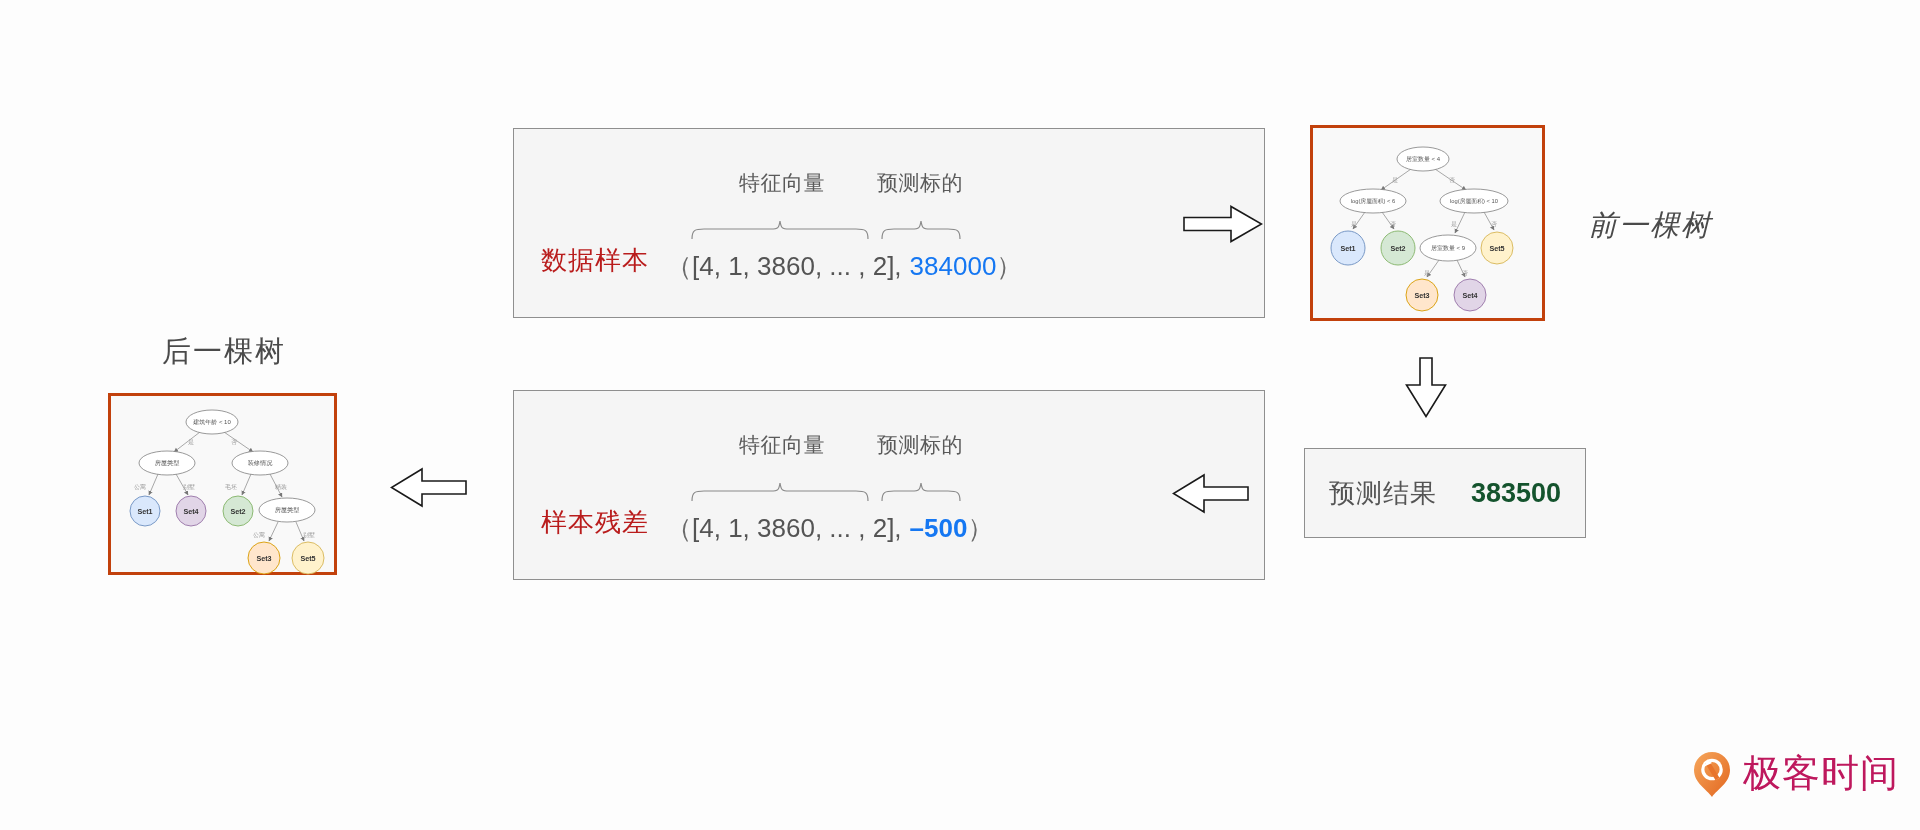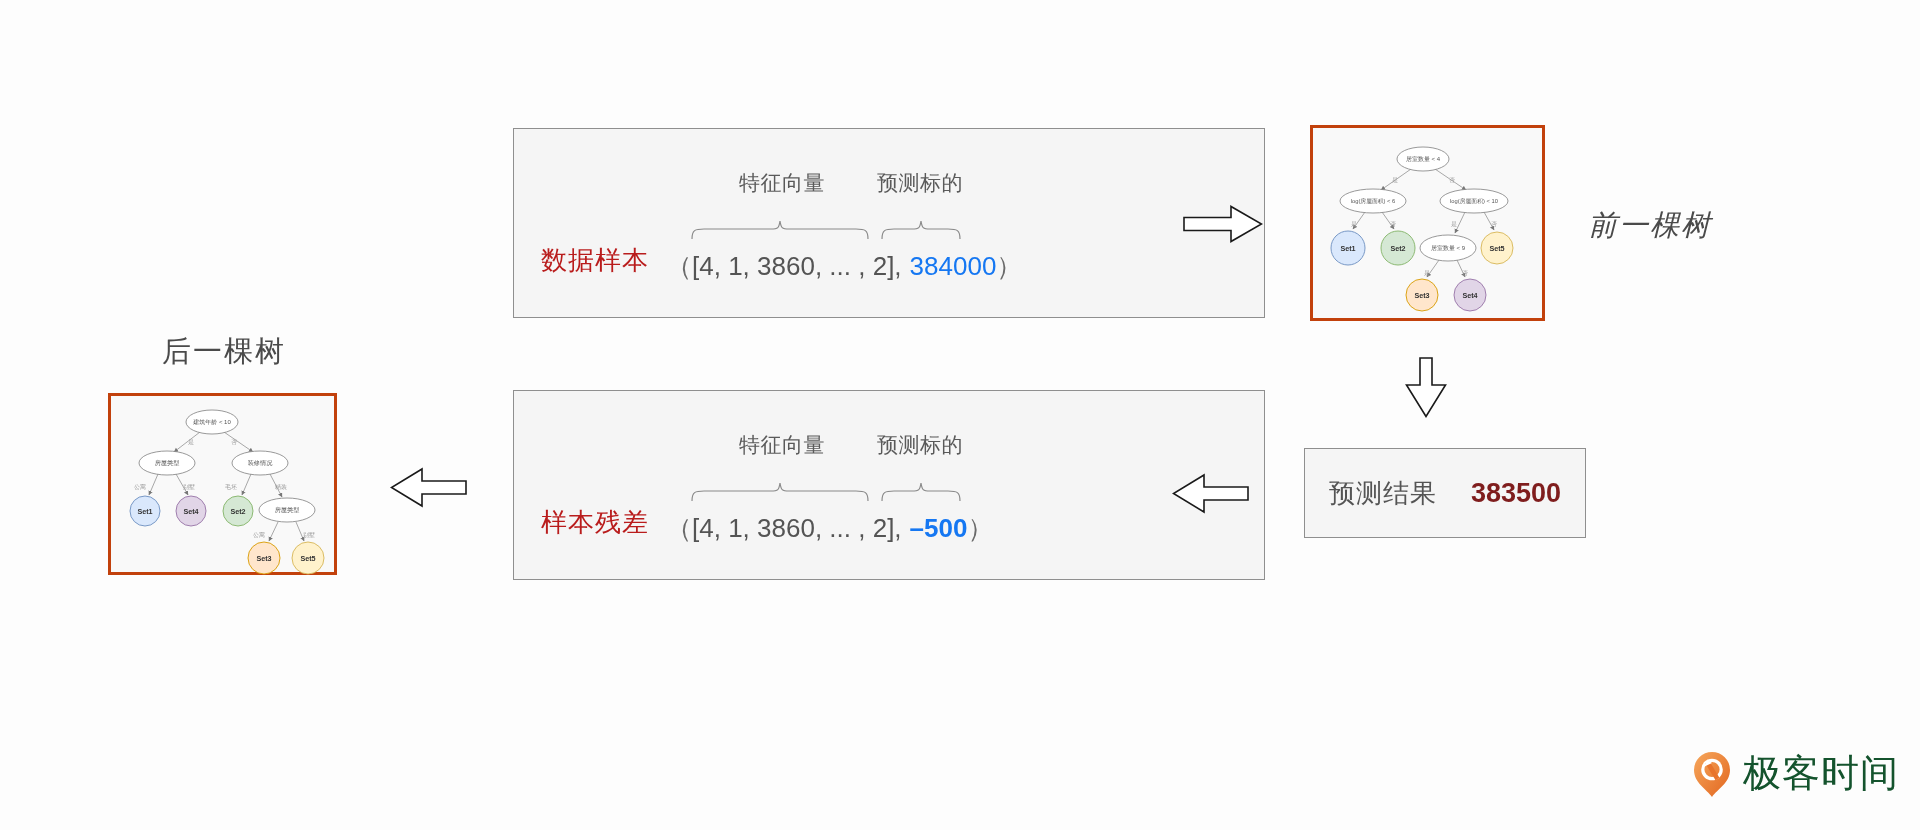--- a/index.html
+++ b/index.html
@@ -12,32 +12,32 @@
   .brace-svg{position:absolute;}
   .row-label{position:absolute;left:27px;top:114px;font-size:26px;color:#b91c1c;letter-spacing:1px;white-space:nowrap;}
   .tuple{position:absolute;left:152px;top:120px;font-size:26px;color:#545454;white-space:nowrap;}
   .tuple .paren{color:#6a6a6a;}
   .tuple .val{color:#1577F2;margin-left:8px;}
   .tuple .val.bold{font-weight:700;}
 
   
   .pred-box{position:absolute;left:1288px;top:448px;width:282px;height:90px;background:#f5f5f5;border:1px solid #8f8f8f;display:flex;align-items:center;justify-content:center;gap:34px;margin-left:16px;}
   .pred-label{font-size:26px;color:#545454;letter-spacing:1px;}
-  .pred-value{font-size:27px;color:#7f1d1d;font-weight:700;text-align:right;}
+  .pred-value{font-size:27px;color:#14532d;font-weight:700;text-align:right;}
 
   
   .tree-panel{position:absolute;background:#f9f9f9;border:3px solid #c2410c;}
   .tree-title{position:absolute;font-size:29px;color:#4a4a4a;letter-spacing:2px;white-space:nowrap;}
 
   
   .flow-arrow{position:absolute;}
 
   
   .logo{position:absolute;left:1692px;top:748px;display:flex;align-items:center;gap:11px;}
-  .logo-text{font-size:38px;color:#14532d;letter-spacing:1px;white-space:nowrap;}
+  .logo-text{font-size:38px;color:#be185d;letter-spacing:1px;white-space:nowrap;}
 </style>
 </head>
 <body>
 
 <div id="canvas">
 
   <div class="data-box" style="left:513px;top:128px;">
     <span class="brace-label" style="left:225px;top:40px;">特征向量</span>
     <span class="brace-label" style="left:363px;top:40px;">预测标的</span>
     <svg class="brace-svg" style="left:177px;top:91px;" width="178" height="21">

